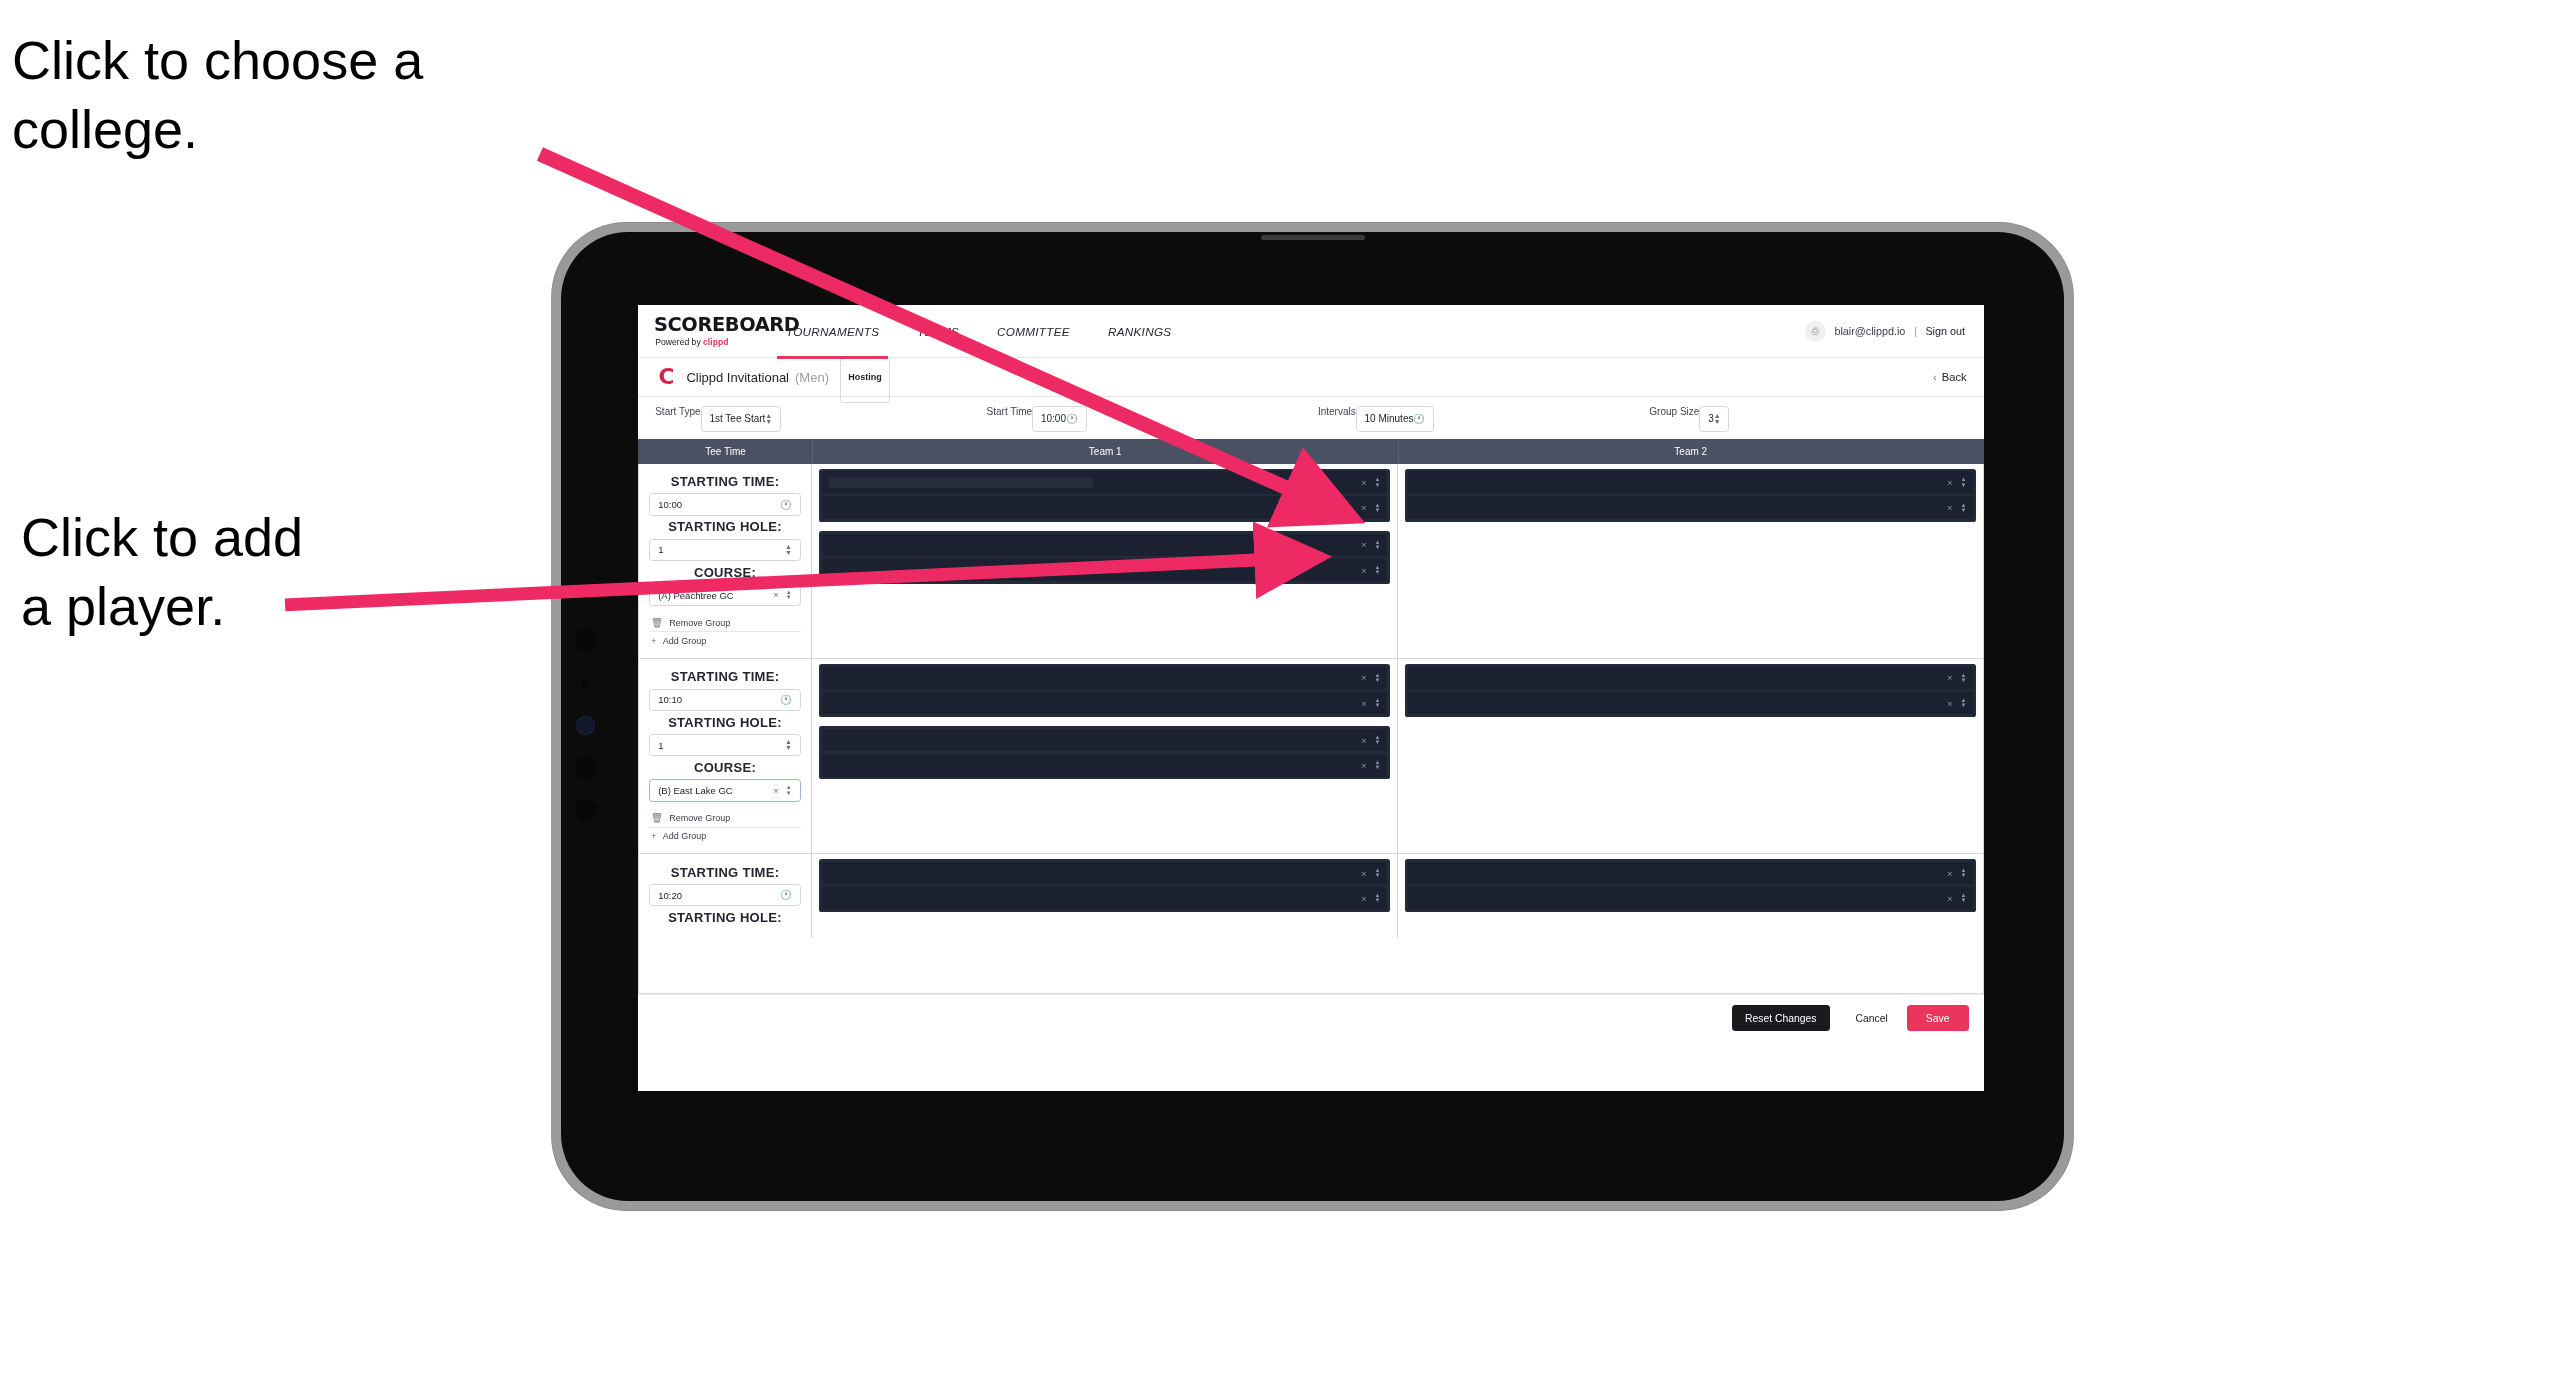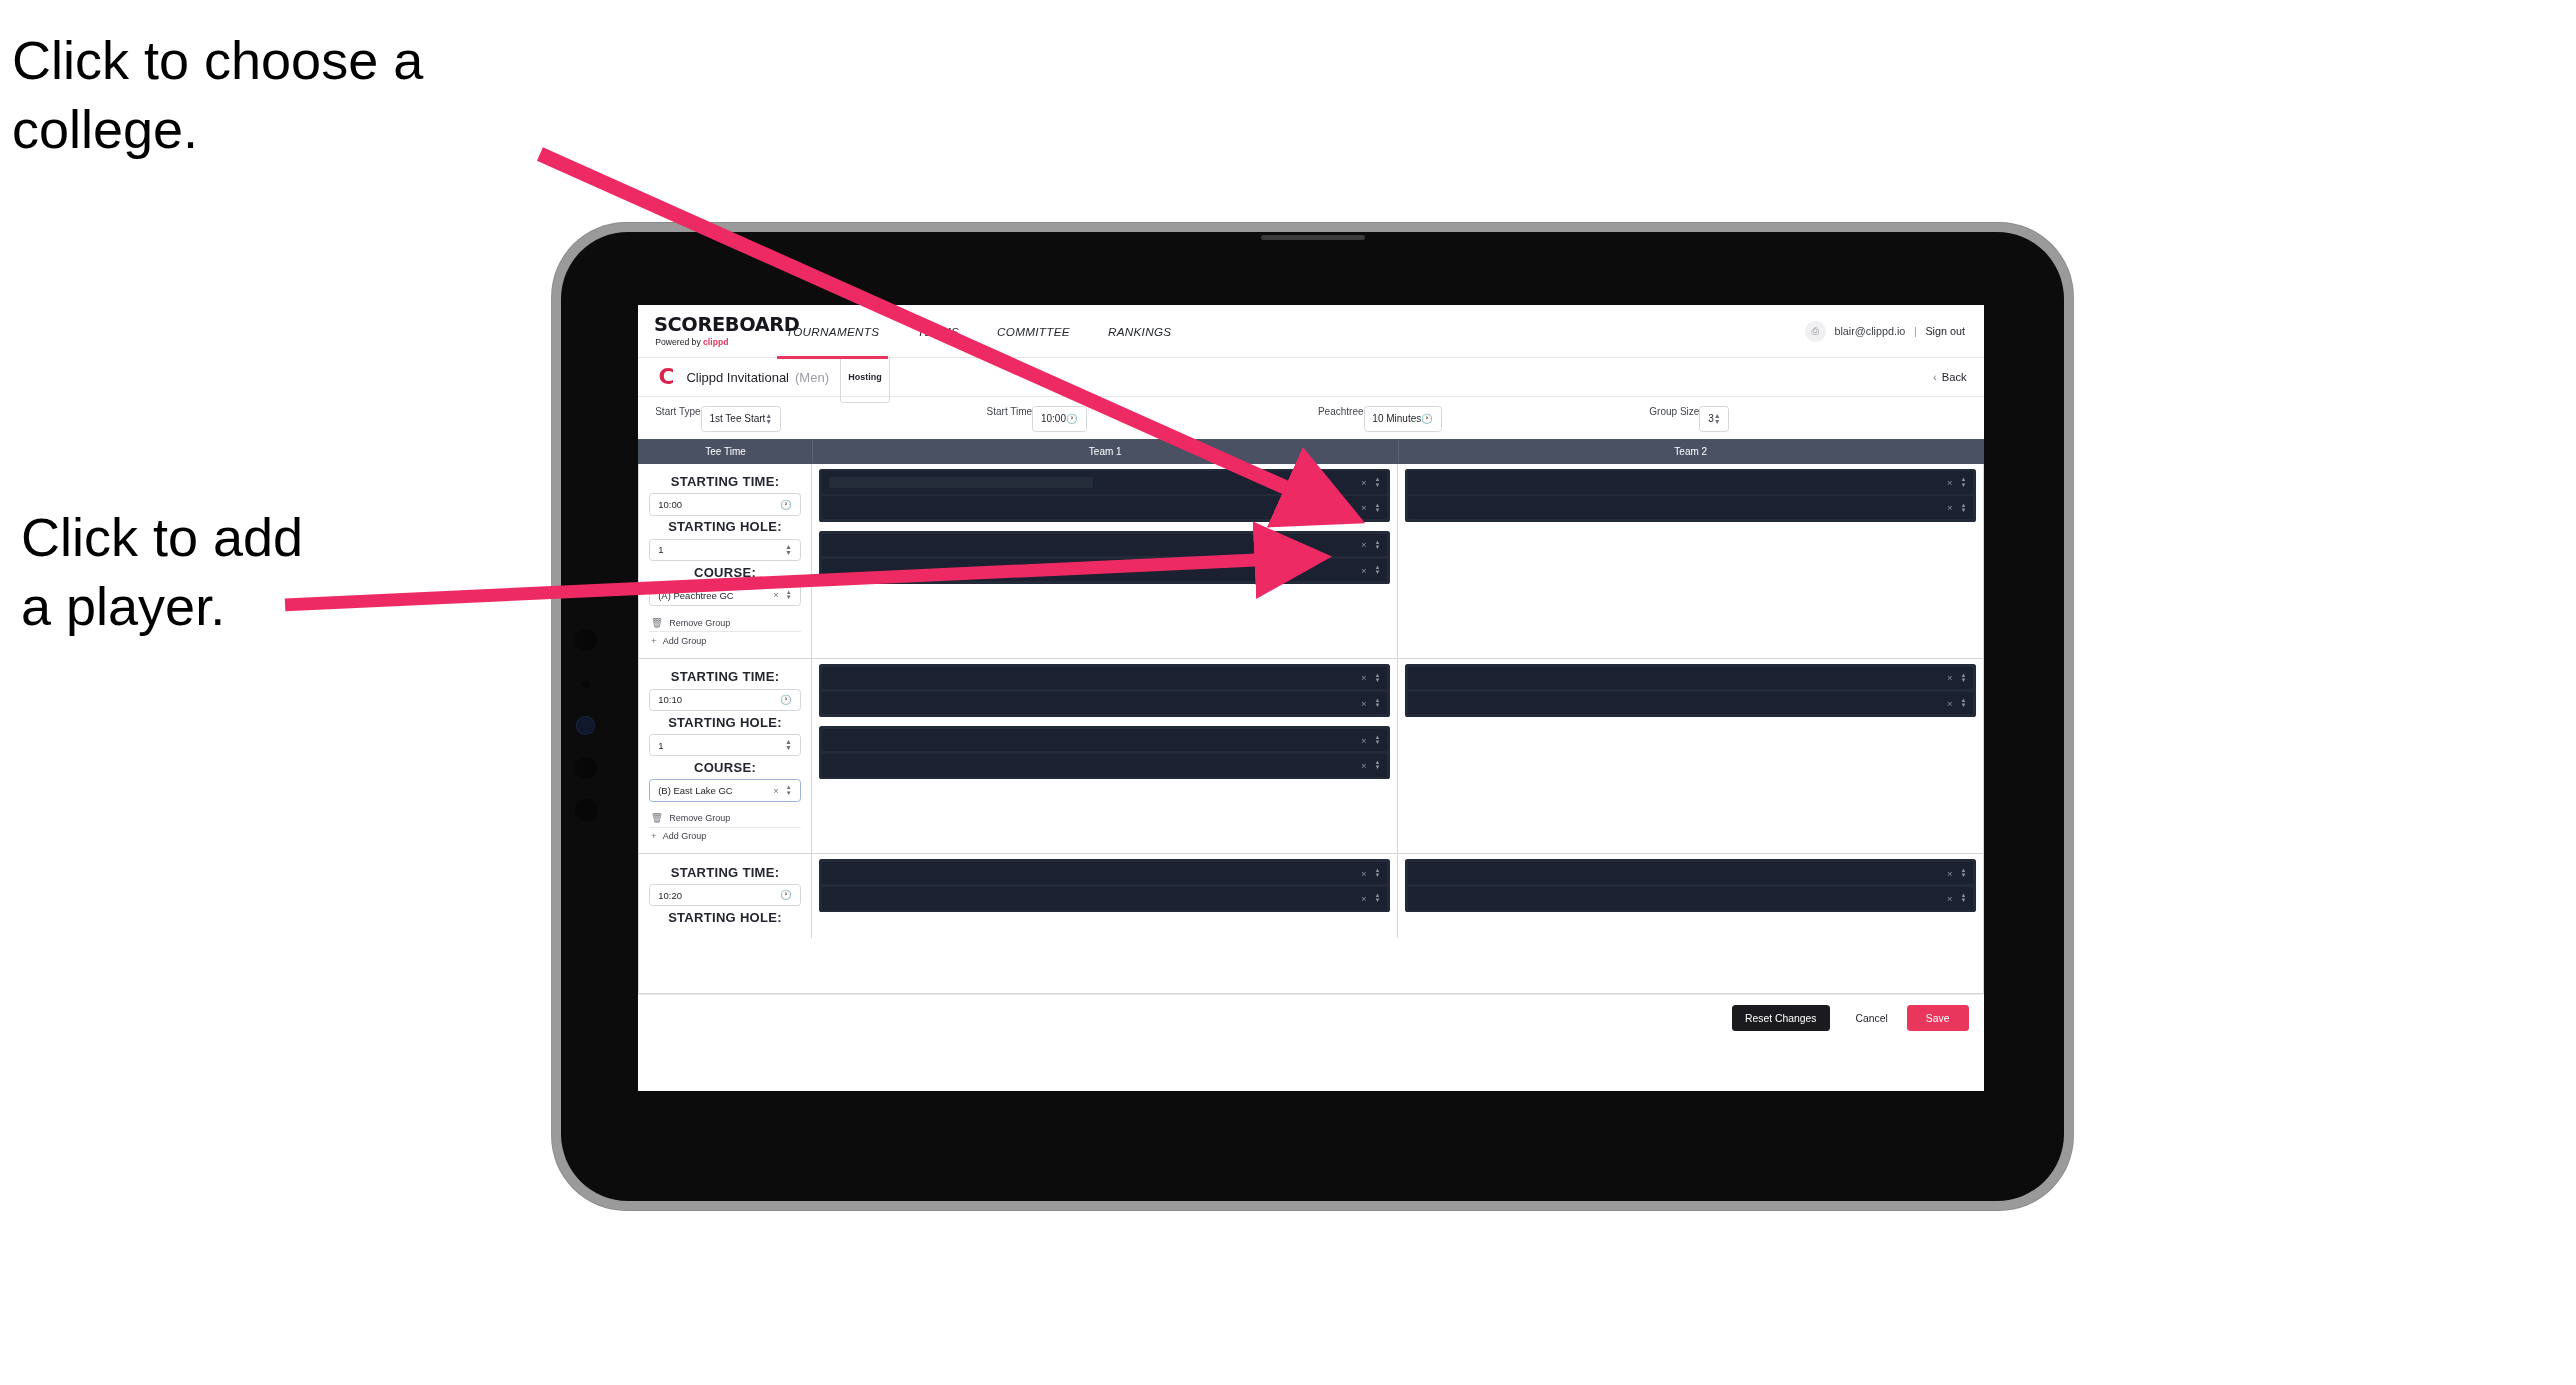--- a/index.html
+++ b/index.html
@@ -180,21 +180,21 @@
       </div>
     </div>
     <div class="setting">
       <label>Start Time</label>
       <div class="ctl">
         <span class="val">10:00</span>
         <span class="adorn">🕐</span>
       </div>
     </div>
     <div class="setting">
-      <label>Peachtree</label>
+      <label>Intervals</label>
       <div class="ctl">
         <span class="val">10 Minutes</span>
         <span class="adorn">🕐</span>
       </div>
     </div>
     <div class="setting">
       <label>Group Size</label>
       <div class="ctl">
         <span class="val">3</span>
         <span class="stepper">

